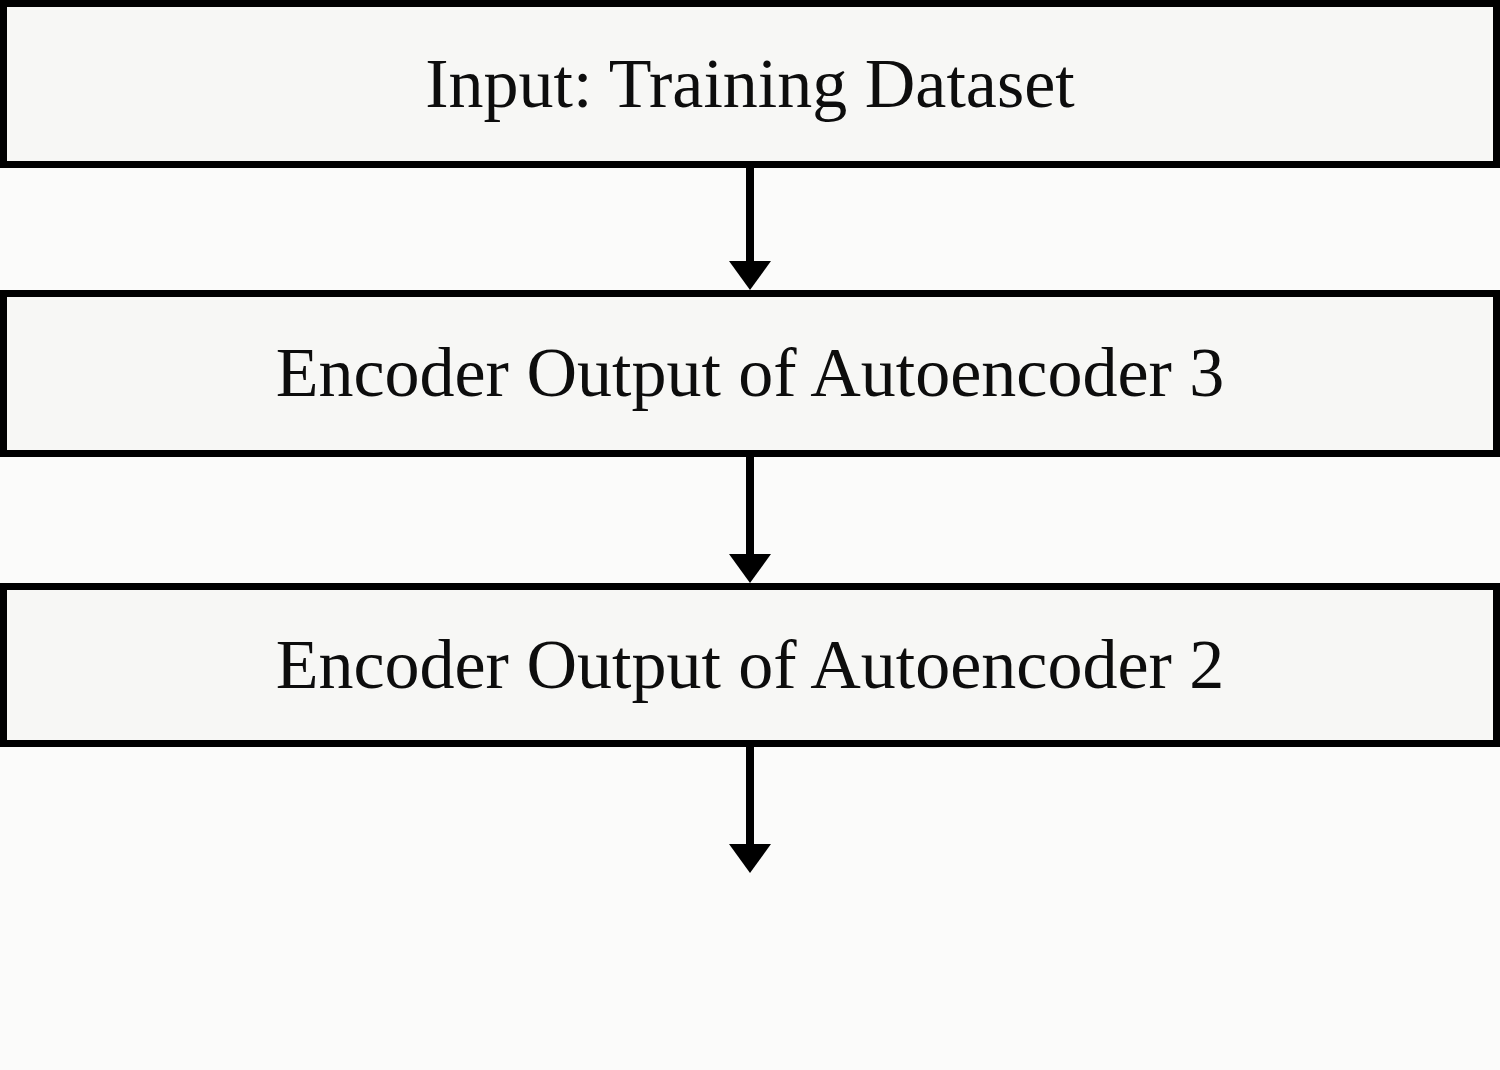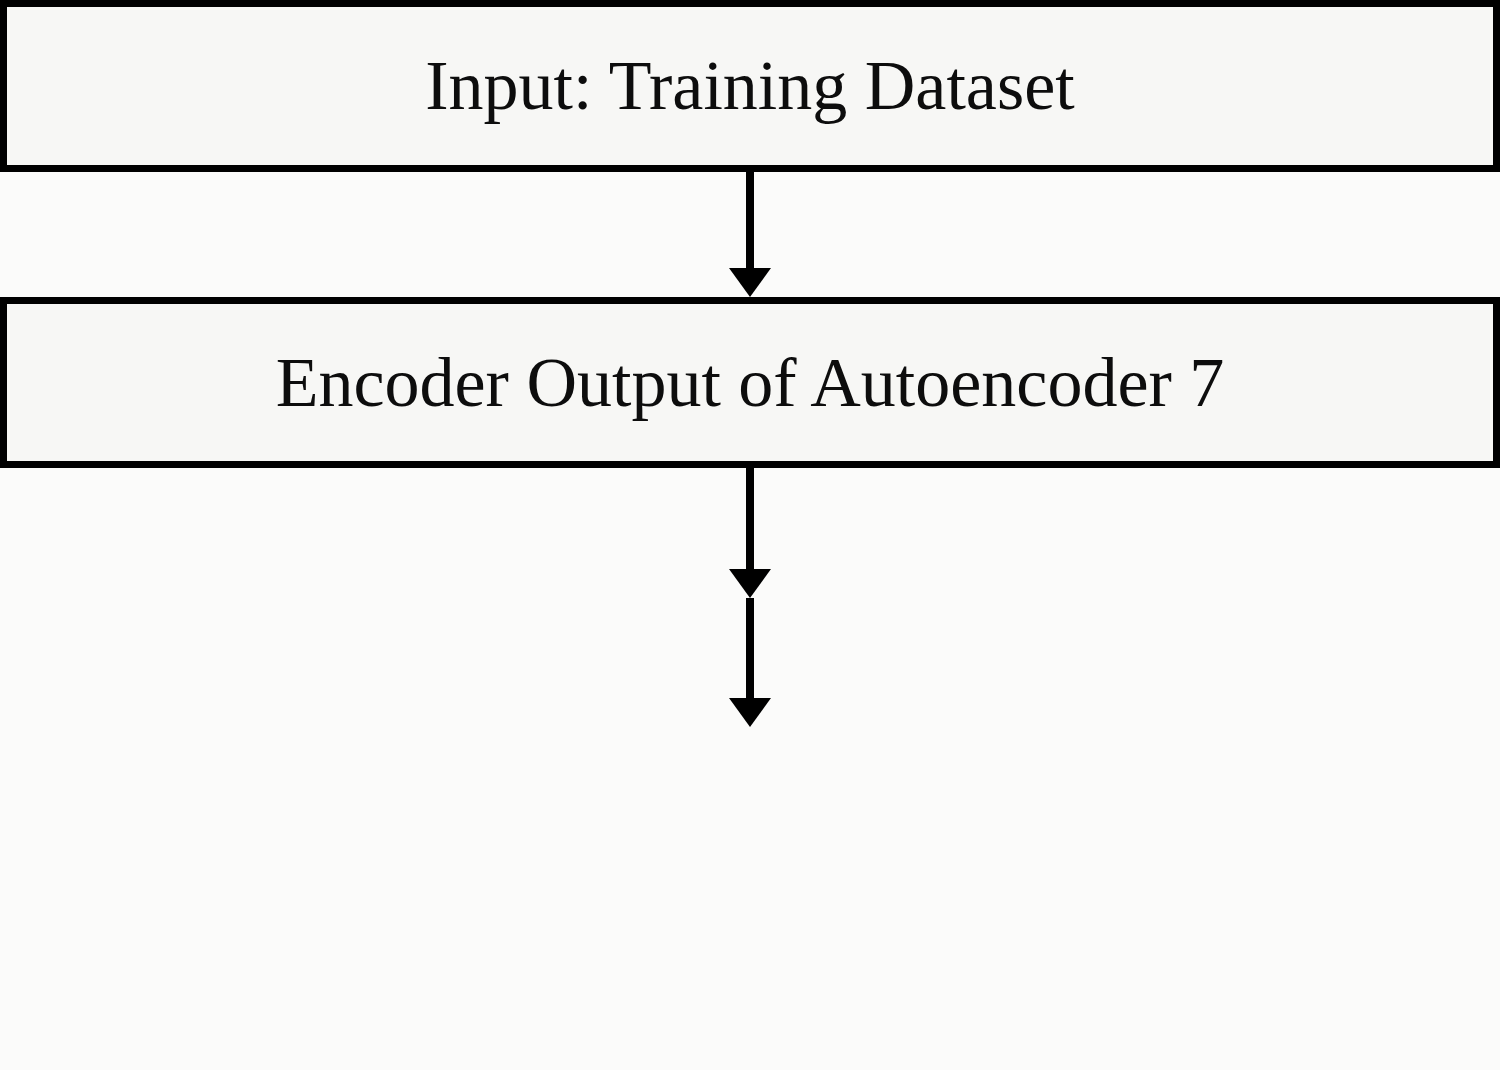--- a/index.html
+++ b/index.html
@@ -65,28 +65,31 @@
   <div class="node" style="height:172px">
     <span class="node-label">Input: Training Dataset</span>
   </div>
 
   <div class="arrow-zone" style="height:125px">
     <div class="arrow-stem"></div>
     <div class="arrow-head"></div>
   </div>
 
   <div class="node" style="height:171px">
-    <span class="node-label">Encoder Output of Autoencoder 7</span>
+    <span class="node-label">Encoder Output of Autoencoder 3</span>
   </div>
 
   <div class="arrow-zone" style="height:130px">
     <div class="arrow-stem"></div>
     <div class="arrow-head"></div>
   </div>
 
+  <div class="node" style="height:168px">
+    <span class="node-label">Encoder Output of Autoencoder 2</span>
+  </div>
 
   <div class="arrow-zone" style="height:129px">
     <div class="arrow-stem"></div>
     <div class="arrow-head"></div>
   </div>
 
 
 </div>
 
 </body></html>

